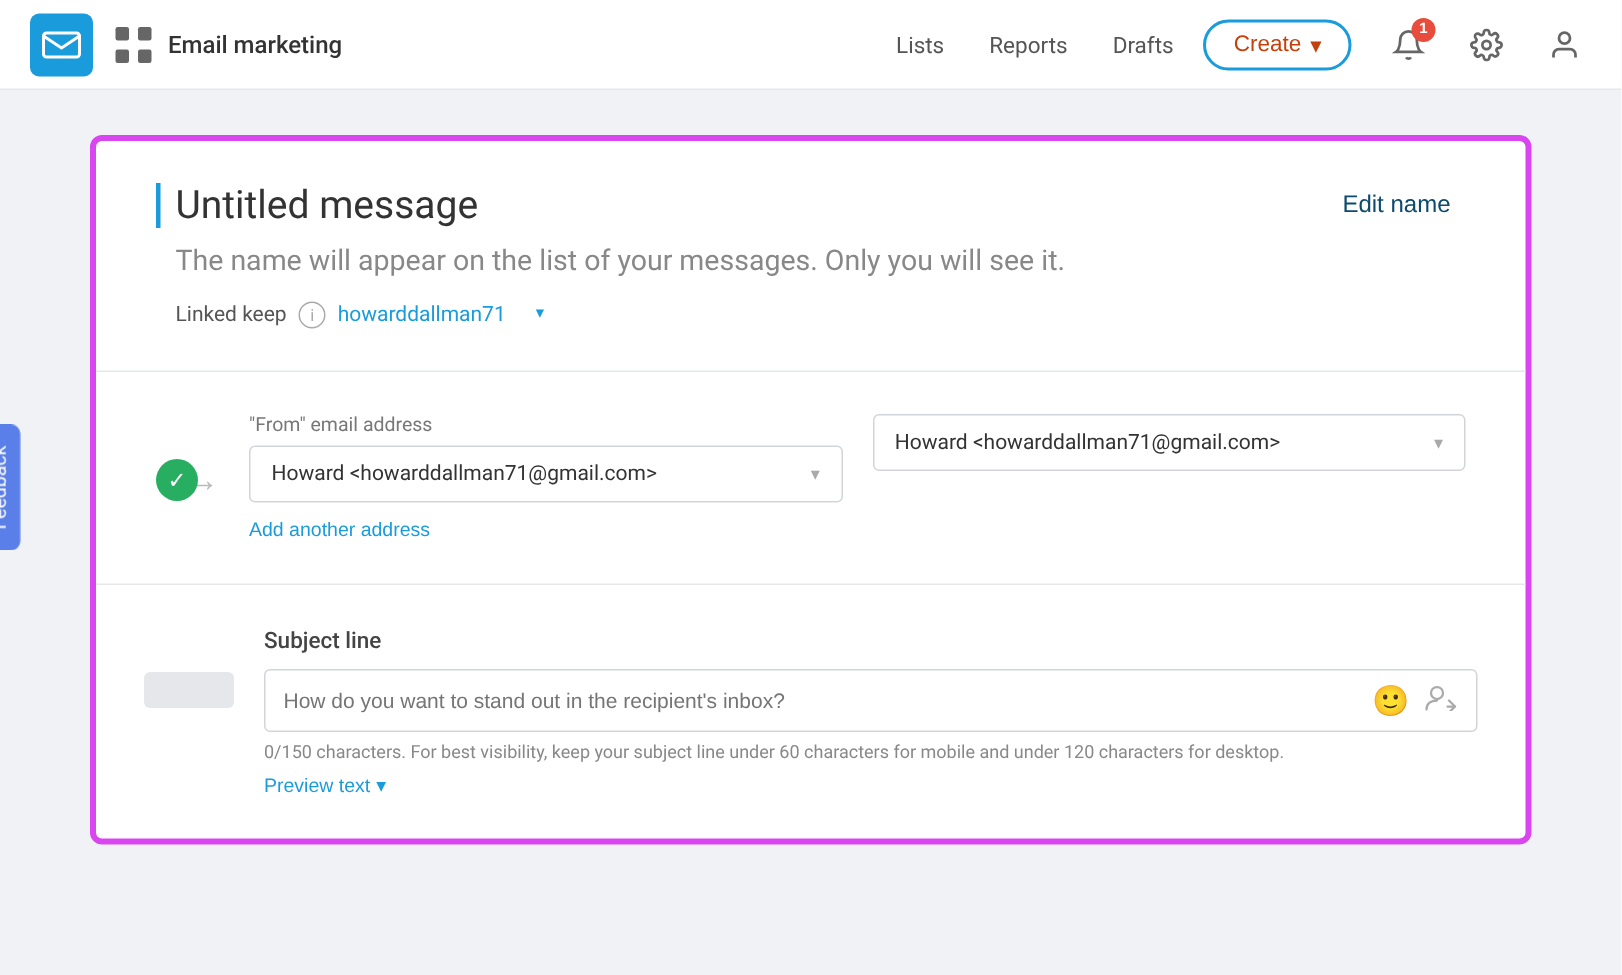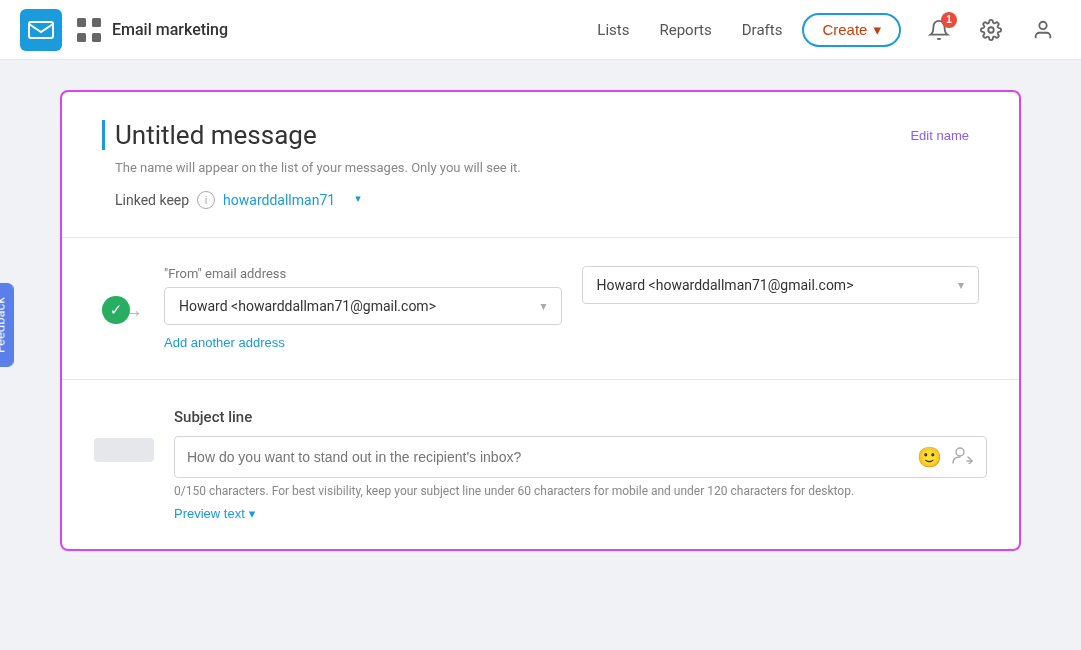--- a/index.html
+++ b/index.html
@@ -127,21 +127,21 @@
 
     
     .main-content {
       padding: 30px 60px;
     }
 
     
     .card {
       background: #fff;
       border-radius: 8px;
-      border: 2px solid #d946ef;
+      border: 4px solid #d946ef;
       margin-bottom: 0;
     }
 
     
     .section-title {
       padding: 28px 40px 28px 40px;
       border-bottom: 1px solid #e5e7eb;
     }
     .message-title-row {
       display: flex;
@@ -150,29 +150,29 @@
       margin-bottom: 10px;
     }
     .message-title {
       font-size: 26px;
       font-weight: 400;
       color: #333;
       border-left: 3px solid #1a9bdb;
       padding-left: 10px;
     }
     .edit-name-btn {
-      font-size: 13px;
-      color: #8b5cf6;
+      font-size: 16px;
+      color: #0c4a6e;
       background: none;
       border: none;
       cursor: pointer;
       margin-right: 10px;
     }
     .section-desc {
-      font-size: 13px;
+      font-size: 19px;
       color: #888;
       margin-bottom: 16px;
       padding-left: 13px;
     }
     .linked-list-row {
       display: flex;
       align-items: center;
       gap: 8px;
       padding-left: 13px;
     }

